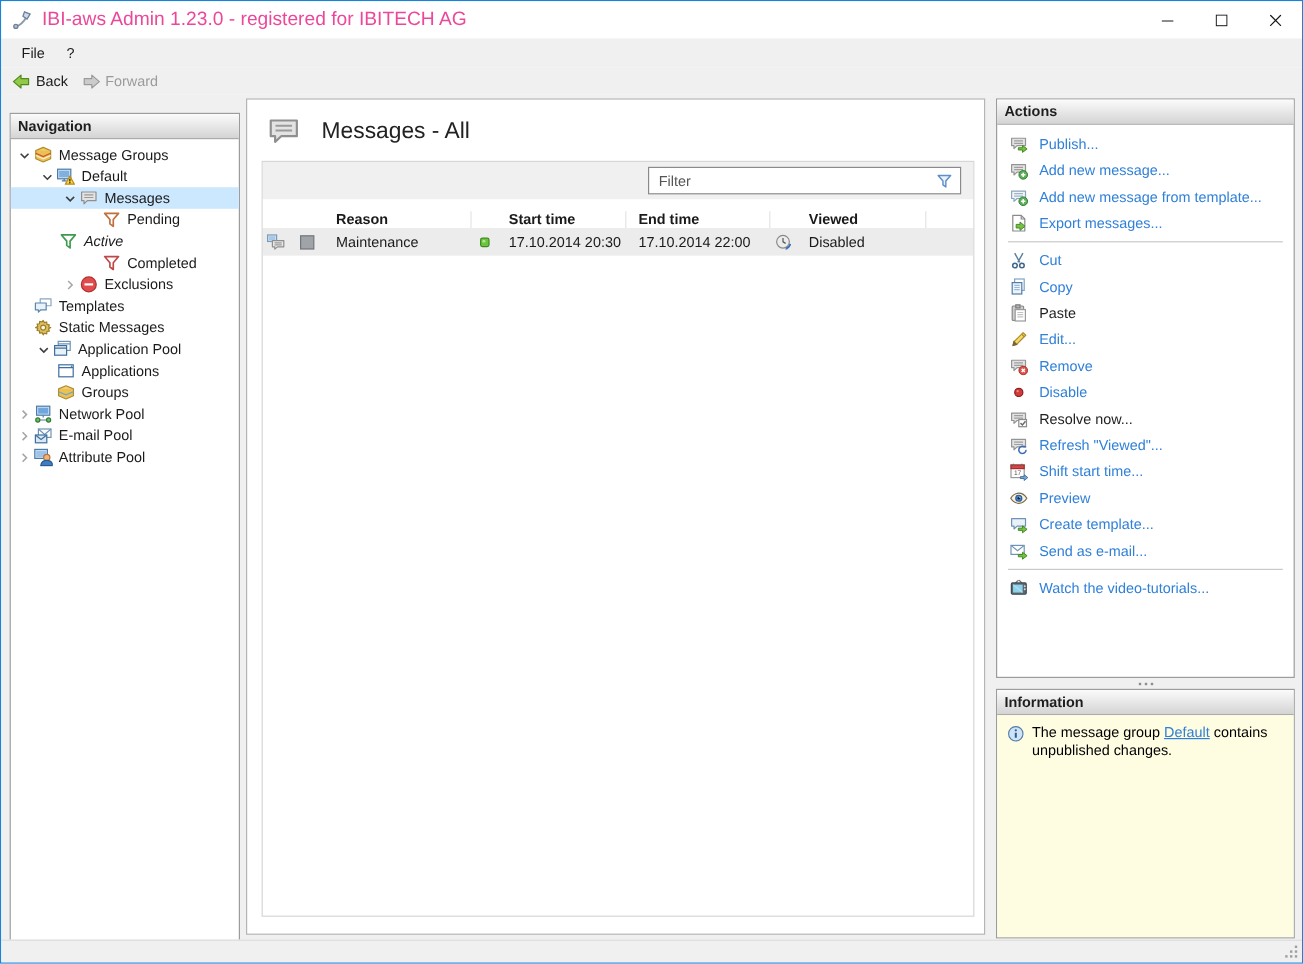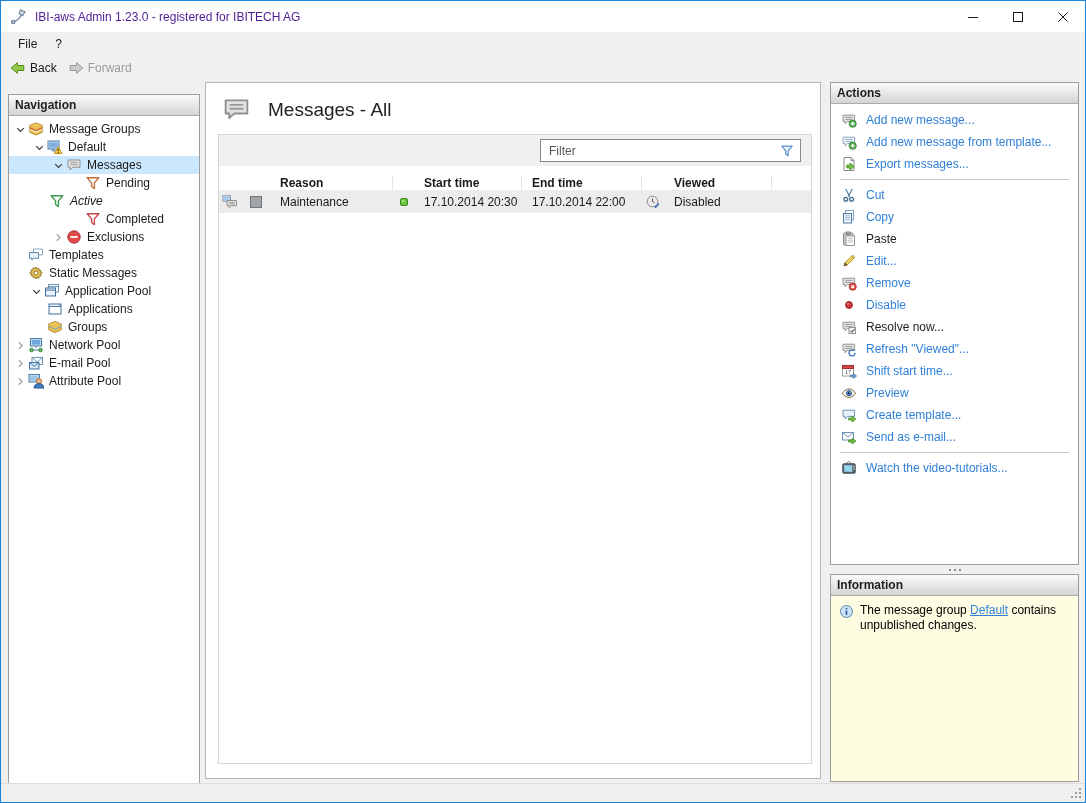--- a/index.html
+++ b/index.html
@@ -12,21 +12,21 @@
     border:1px solid var(--accent,#1883d7);
     position:relative; overflow:hidden;
     -webkit-font-smoothing:antialiased;
   }
   .icon svg { width:100%; height:100%; display:block; }
   .icon { display:inline-block; flex:0 0 auto; }
 
   
   #titlebar { height:31px; background:#fff; display:flex; align-items:center; }
   #app-icon { width:17px; height:17px; margin:0 8px 0 9px; }
-  #window-title { flex:1; font-size:12px; color:#4c1d95; }
+  #window-title { flex:1; font-size:16px; color:#ec4899; }
   .win-btn { width:45px; height:30px; display:flex; align-items:center; justify-content:center; background:transparent; border:none; }
   .win-btn .icon { width:10px; height:10px; }
 
   
   #menubar { height:24px; background:#f0f0f0; display:flex; align-items:center; padding-left:8px; }
   .menu-item { padding:3px 9px; }
 
   
   #toolbar { height:23px; background:#f0f0f0; display:flex; align-items:center; padding-left:5px; gap:3px; }
   .tool-btn { display:flex; align-items:center; gap:4px; padding:1px 4px; }
@@ -445,20 +445,30 @@
   </div>
 
   <div class="panel" id="actions-panel">
     <div class="panel-header">Actions</div>
     <div id="actions-list">
         <div class="action-item">
           <span class="icon">
             <svg viewBox="0 0 16 16" fill="none">
               <path d="M2 3.2h11.6v6.2H6.6L4 11.8V9.4H2z" fill="#e3e3e3" stroke="#949494" stroke-linejoin="round"></path>
               <path d="M4.1 5.4h7.4M4.1 7.4h7.4" stroke="#9e9e9e"></path>
+              <path d="M7.6 11.1h3.5V9.2l3.8 2.9-3.8 2.9V13H7.6z" fill="#76c043" stroke="#3f8a1f" stroke-width="0.8" stroke-linejoin="round"></path>
+            </svg>
+          </span>
+          <span>Publish...</span>
+        </div>
+        <div class="action-item">
+          <span class="icon">
+            <svg viewBox="0 0 16 16" fill="none">
+              <path d="M2 3.2h11.6v6.2H6.6L4 11.8V9.4H2z" fill="#e3e3e3" stroke="#949494" stroke-linejoin="round"></path>
+              <path d="M4.1 5.4h7.4M4.1 7.4h7.4" stroke="#9e9e9e"></path>
               <circle cx="11.7" cy="11.7" r="3.6" fill="#59b259" stroke="#2f7a2f" stroke-width="0.8"></circle>
               <path d="M11.7 9.9v3.6M9.9 11.7h3.6" stroke="#fff" stroke-width="1.3"></path>
             </svg>
           </span>
           <span>Add new message...</span>
         </div>
         <div class="action-item">
           <span class="icon">
             <svg viewBox="0 0 16 16" fill="none">
               <path d="M2 3.2h11.6v6.2H6.6L4 11.8V9.4H2z" fill="#f2f6fa" stroke="#8aa5c0" stroke-linejoin="round"></path>

